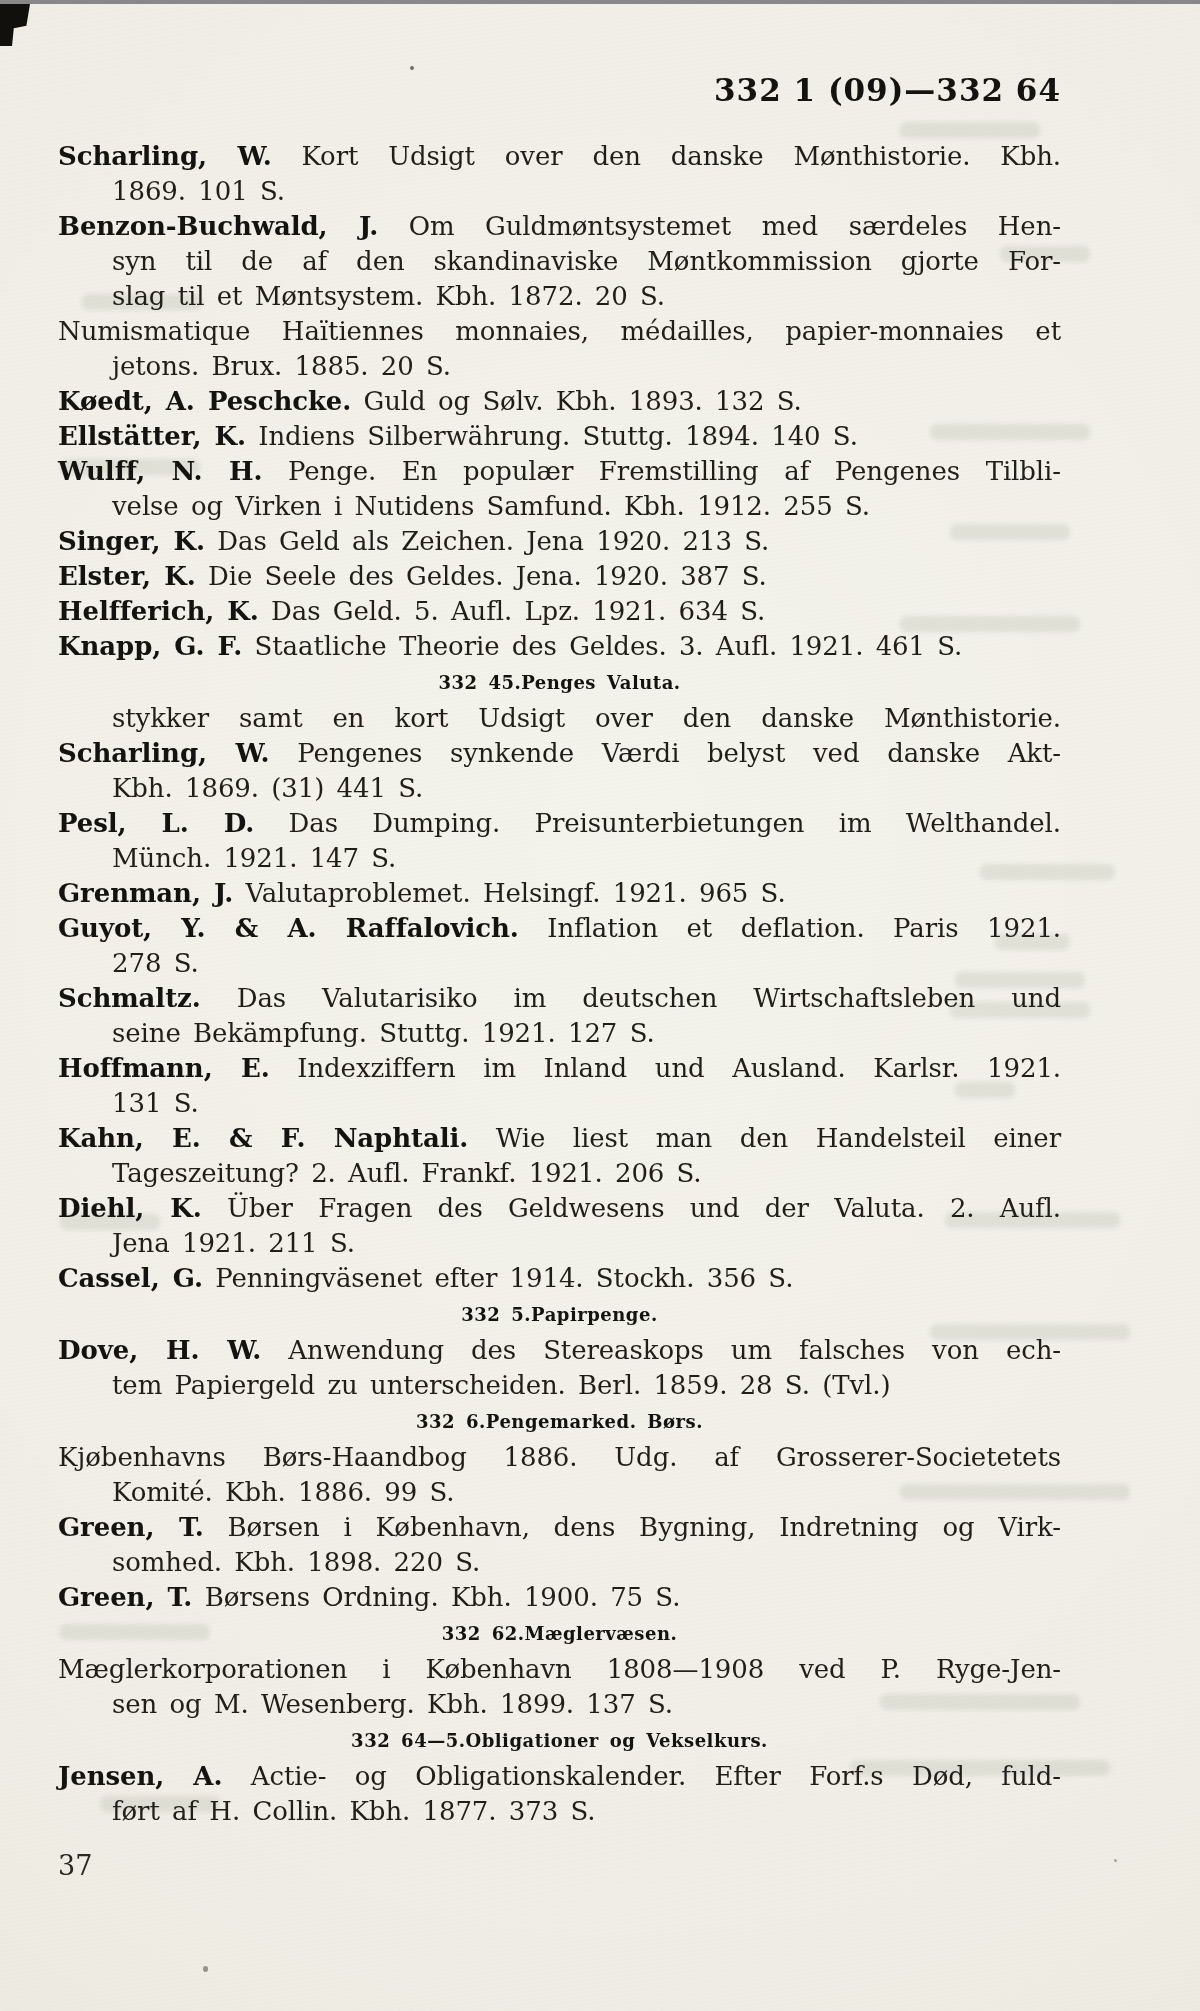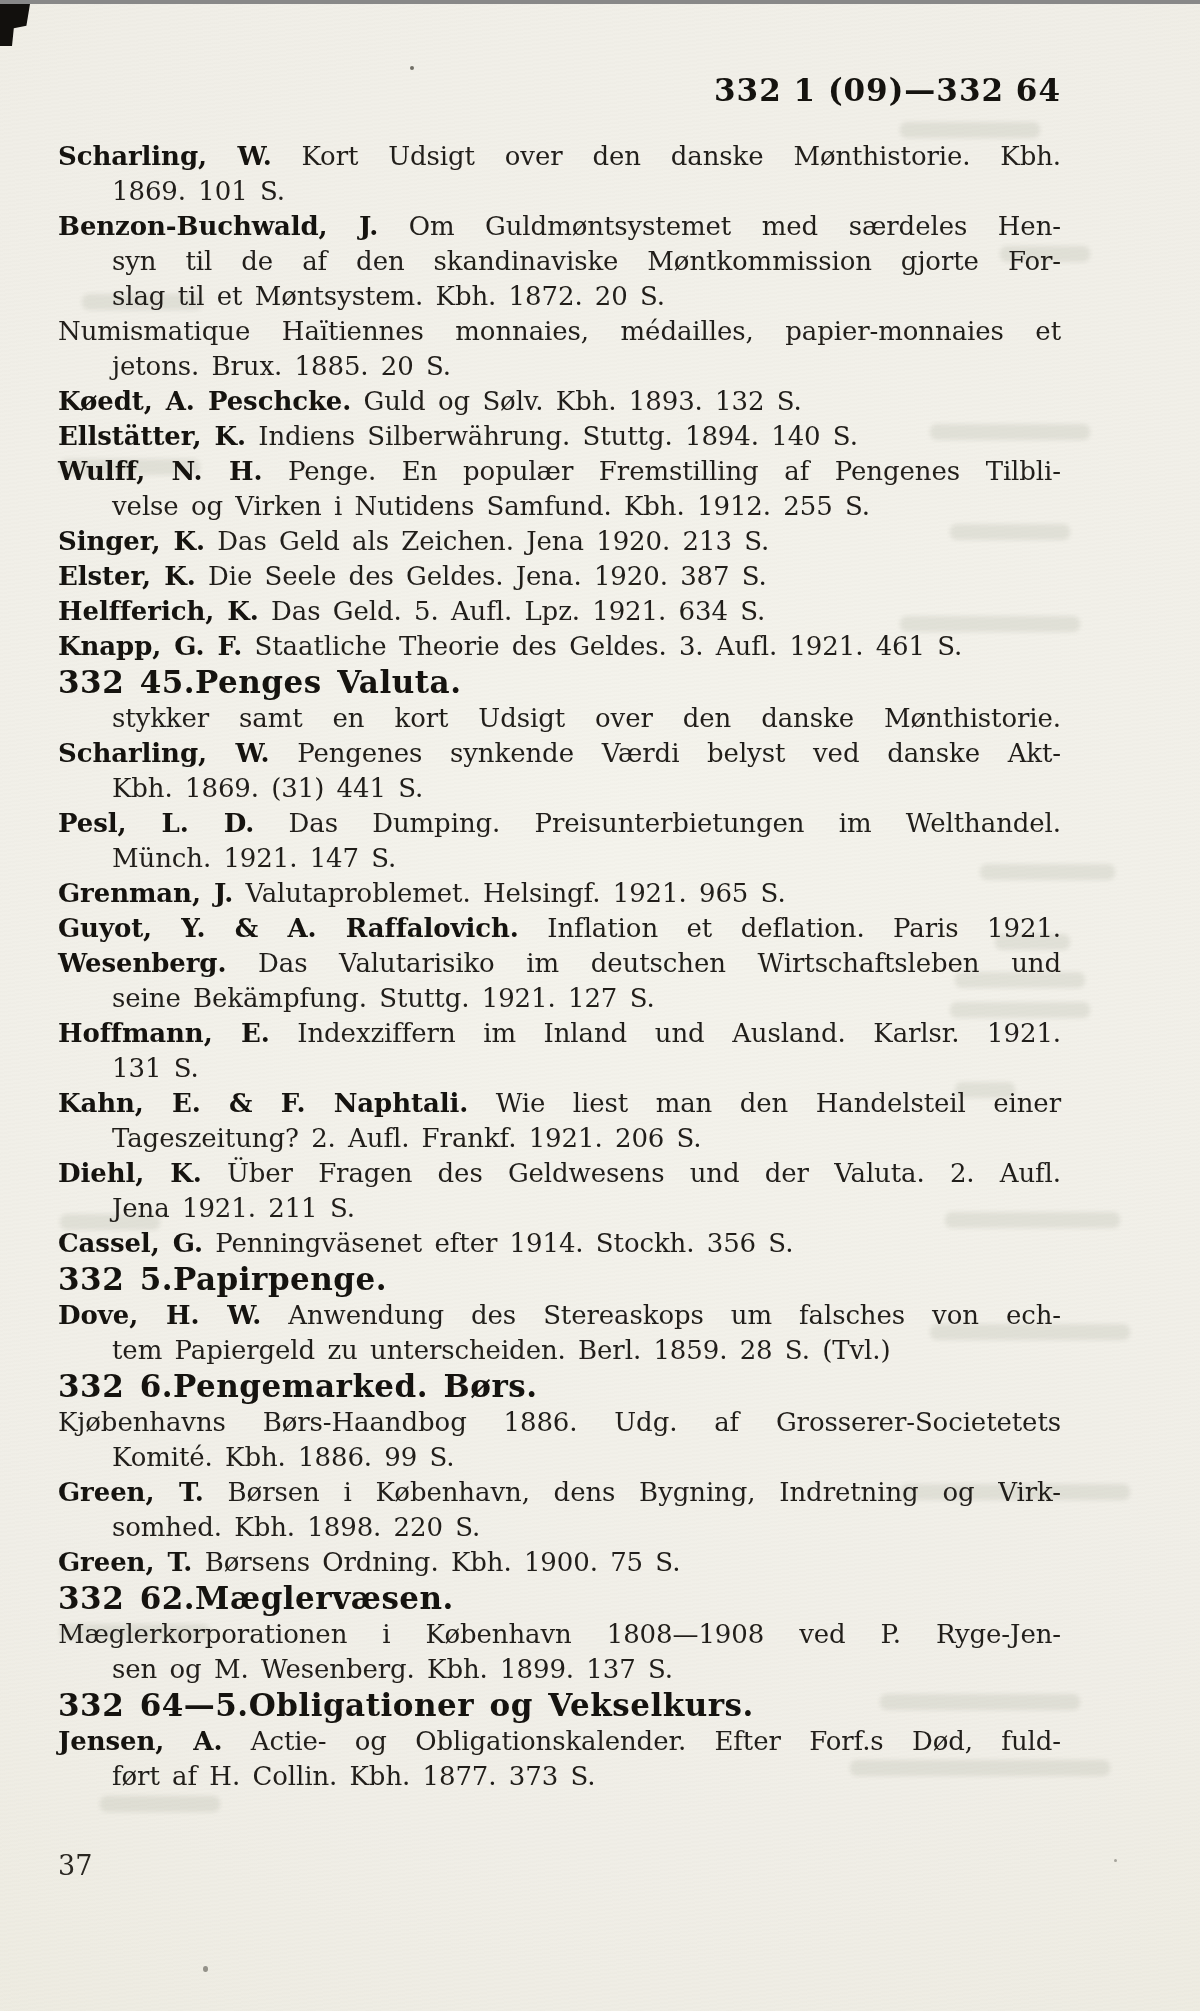--- a/index.html
+++ b/index.html
@@ -28,22 +28,22 @@
   .line{
     height:35px;line-height:35px;
     text-align:justify;text-align-last:left;
     overflow:visible;
   }
   .just{text-align-last:justify;}
   .cont{margin-left:54px;}
   .author{font-weight:700;color:#15130f;}
   .heading{
     height:37px;line-height:37px;
-    display:flex;justify-content:flex-start;
-    font-weight:700;font-size:31px;color:#15130f;
+    display:flex;justify-content:center;
+    font-weight:700;font-size:18px;color:#15130f;
     letter-spacing:0.5px;
   }
   .page-number{
     position:absolute;left:58px;top:1846px;width:1003px;
     font-size:27px;color:#2a2722;
   }
   
   .corner-blot{
     position:absolute;left:0;top:0;width:30px;height:42px;
     background:#12100d;
@@ -142,23 +142,24 @@
       </div>
       <div class="entry">
         <div class="line just"><span class="author">Pesl, L. D.</span> Das Dumping.  Preisunterbietungen im Welthandel.</div>
         <div class="line cont">Münch. 1921.  147 S.</div>
       </div>
       <div class="entry">
         <div class="line"><span class="author">Grenman, J.</span> Valutaproblemet.  Helsingf. 1921.  965 S.</div>
       </div>
       <div class="entry">
         <div class="line just"><span class="author">Guyot, Y. &amp; A. Raffalovich.</span> Inflation et deflation.  Paris 1921.</div>
-      </div>
-      <div class="entry">
-        <div class="line just"><span class="author">Wesenberg.</span> Das Valutarisiko im deutschen Wirtschaftsleben und</div>
+        <div class="line cont">278 S.</div>
+      </div>
+      <div class="entry">
+        <div class="line just"><span class="author">Schmaltz.</span> Das Valutarisiko im deutschen Wirtschaftsleben und</div>
         <div class="line cont">seine Bekämpfung.  Stuttg. 1921.  127 S.</div>
       </div>
       <div class="entry">
         <div class="line just"><span class="author">Hoffmann, E.</span> Indexziffern im Inland und Ausland.  Karlsr. 1921.</div>
         <div class="line cont">131 S.</div>
       </div>
       <div class="entry">
         <div class="line just"><span class="author">Kahn, E. &amp; F. Naphtali.</span> Wie liest man den Handelsteil einer</div>
         <div class="line cont">Tageszeitung?  2. Aufl.  Frankf. 1921.  206 S.</div>
       </div>

